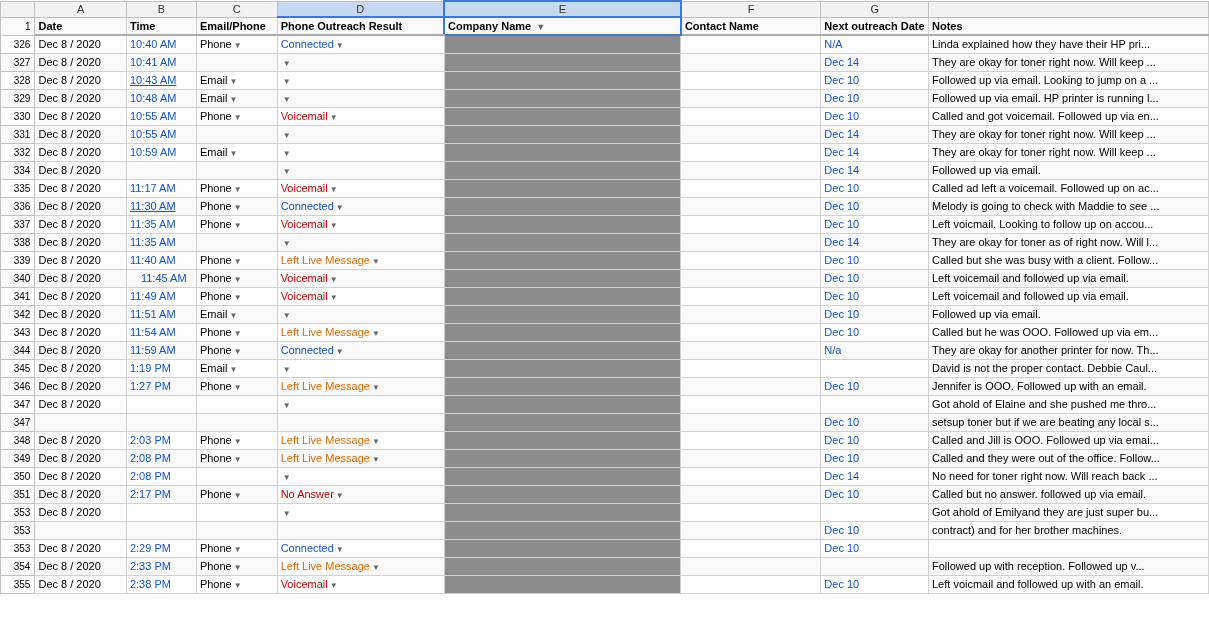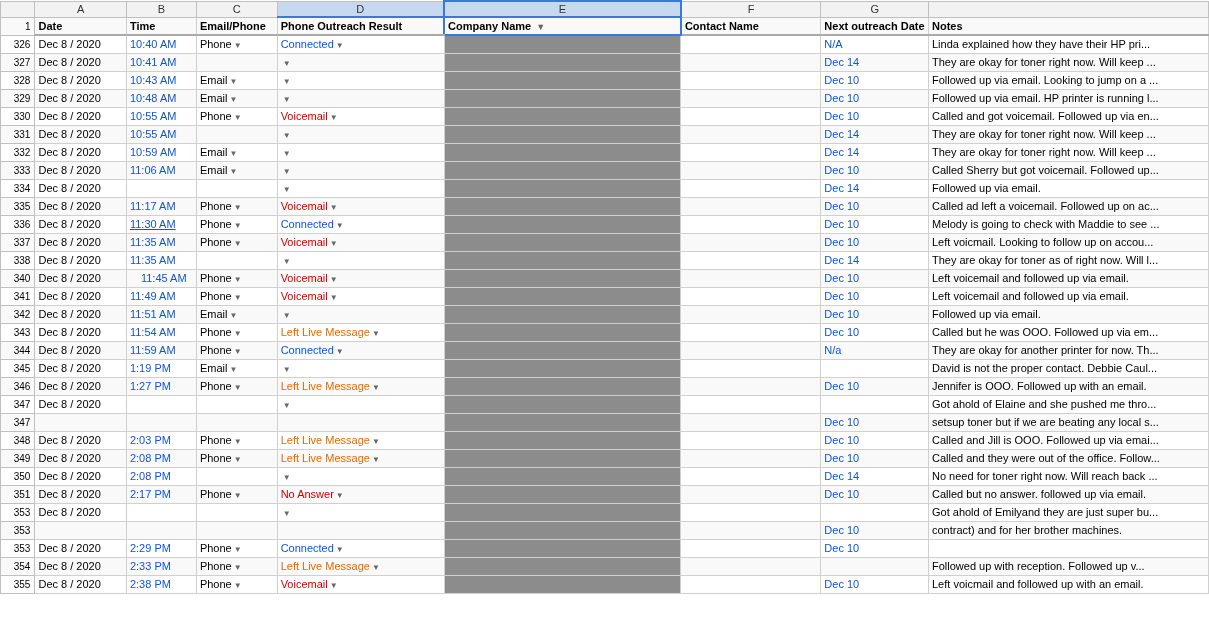--- a/index.html
+++ b/index.html
@@ -174,21 +174,21 @@
           <td></td>
           <td><span class="dropdown-arrow">▼</span></td>
           <td class="col-e-gray"></td>
           <td></td>
           <td style="color: rgb(17, 85, 204);">Dec 14</td>
           <td class="notes-cell">They are okay for toner right now. Will keep ...</td>
         </tr>
         <tr class="data-row">
           <td class="row-num">328</td>
           <td>Dec 8 / 2020</td>
-          <td style="color: rgb(17, 85, 204);">10:43 AM</td>
+          <td style="color: rgb(17, 85, 204); text-decoration: underline;">10:43 AM</td>
           <td>Email<span class="dropdown-arrow">▼</span></td>
           <td><span class="dropdown-arrow">▼</span></td>
           <td class="col-e-gray"></td>
           <td></td>
           <td style="color: rgb(17, 85, 204);">Dec 10</td>
           <td class="notes-cell">Followed up via email. Looking to jump on a ...</td>
         </tr>
         <tr class="data-row">
           <td class="row-num">329</td>
           <td>Dec 8 / 2020</td>
@@ -227,31 +227,20 @@
           <td>Dec 8 / 2020</td>
           <td style="color: rgb(17, 85, 204); margin-left: 16px;">10:59 AM</td>
           <td>Email<span class="dropdown-arrow">▼</span></td>
           <td><span class="dropdown-arrow">▼</span></td>
           <td class="col-e-gray"></td>
           <td></td>
           <td style="color: rgb(17, 85, 204);">Dec 14</td>
           <td class="notes-cell">They are okay for toner right now. Will keep ...</td>
         </tr>
         <tr class="data-row">
-          <td class="row-num">333</td>
-          <td>Dec 8 / 2020</td>
-          <td style="color: rgb(17, 85, 204);">11:06 AM</td>
-          <td>Email<span class="dropdown-arrow">▼</span></td>
-          <td><span class="dropdown-arrow">▼</span></td>
-          <td class="col-e-gray"></td>
-          <td></td>
-          <td style="color: rgb(17, 85, 204);">Dec 10</td>
-          <td class="notes-cell">Called Sherry but got voicemail. Followed up...</td>
-        </tr>
-        <tr class="data-row">
           <td class="row-num">334</td>
           <td>Dec 8 / 2020</td>
           <td style="color: rgb(17, 85, 204);"></td>
           <td></td>
           <td><span class="dropdown-arrow">▼</span></td>
           <td class="col-e-gray"></td>
           <td></td>
           <td style="color: rgb(17, 85, 204);">Dec 14</td>
           <td class="notes-cell">Followed up via email.</td>
         </tr>
@@ -291,20 +280,31 @@
         <tr class="data-row">
           <td class="row-num">338</td>
           <td>Dec 8 / 2020</td>
           <td style="color: rgb(17, 85, 204);">11:35 AM</td>
           <td></td>
           <td><span class="dropdown-arrow">▼</span></td>
           <td class="col-e-gray"></td>
           <td></td>
           <td style="color: rgb(17, 85, 204);">Dec 14</td>
           <td class="notes-cell">They are okay for toner as of right now. Will l...</td>
+        </tr>
+        <tr class="data-row">
+          <td class="row-num">339</td>
+          <td>Dec 8 / 2020</td>
+          <td style="color: rgb(17, 85, 204);">11:40 AM</td>
+          <td>Phone<span class="dropdown-arrow">▼</span></td>
+          <td><span style="color:#e06c00;">Left Live Message</span><span class="dropdown-arrow">▼</span></td>
+          <td class="col-e-gray"></td>
+          <td></td>
+          <td style="color: rgb(17, 85, 204);">Dec 10</td>
+          <td class="notes-cell">Called but she was busy with a client. Follow...</td>
         </tr>
         <tr class="data-row">
           <td class="row-num">340</td>
           <td>Dec 8 / 2020</td>
           <td style="color: rgb(17, 85, 204); padding-left: 14px;">11:45 AM</td>
           <td>Phone<span class="dropdown-arrow">▼</span></td>
           <td><span style="color:#cc0000;">Voicemail</span><span class="dropdown-arrow">▼</span></td>
           <td class="col-e-gray"></td>
           <td></td>
           <td style="color: rgb(17, 85, 204);">Dec 10</td>

